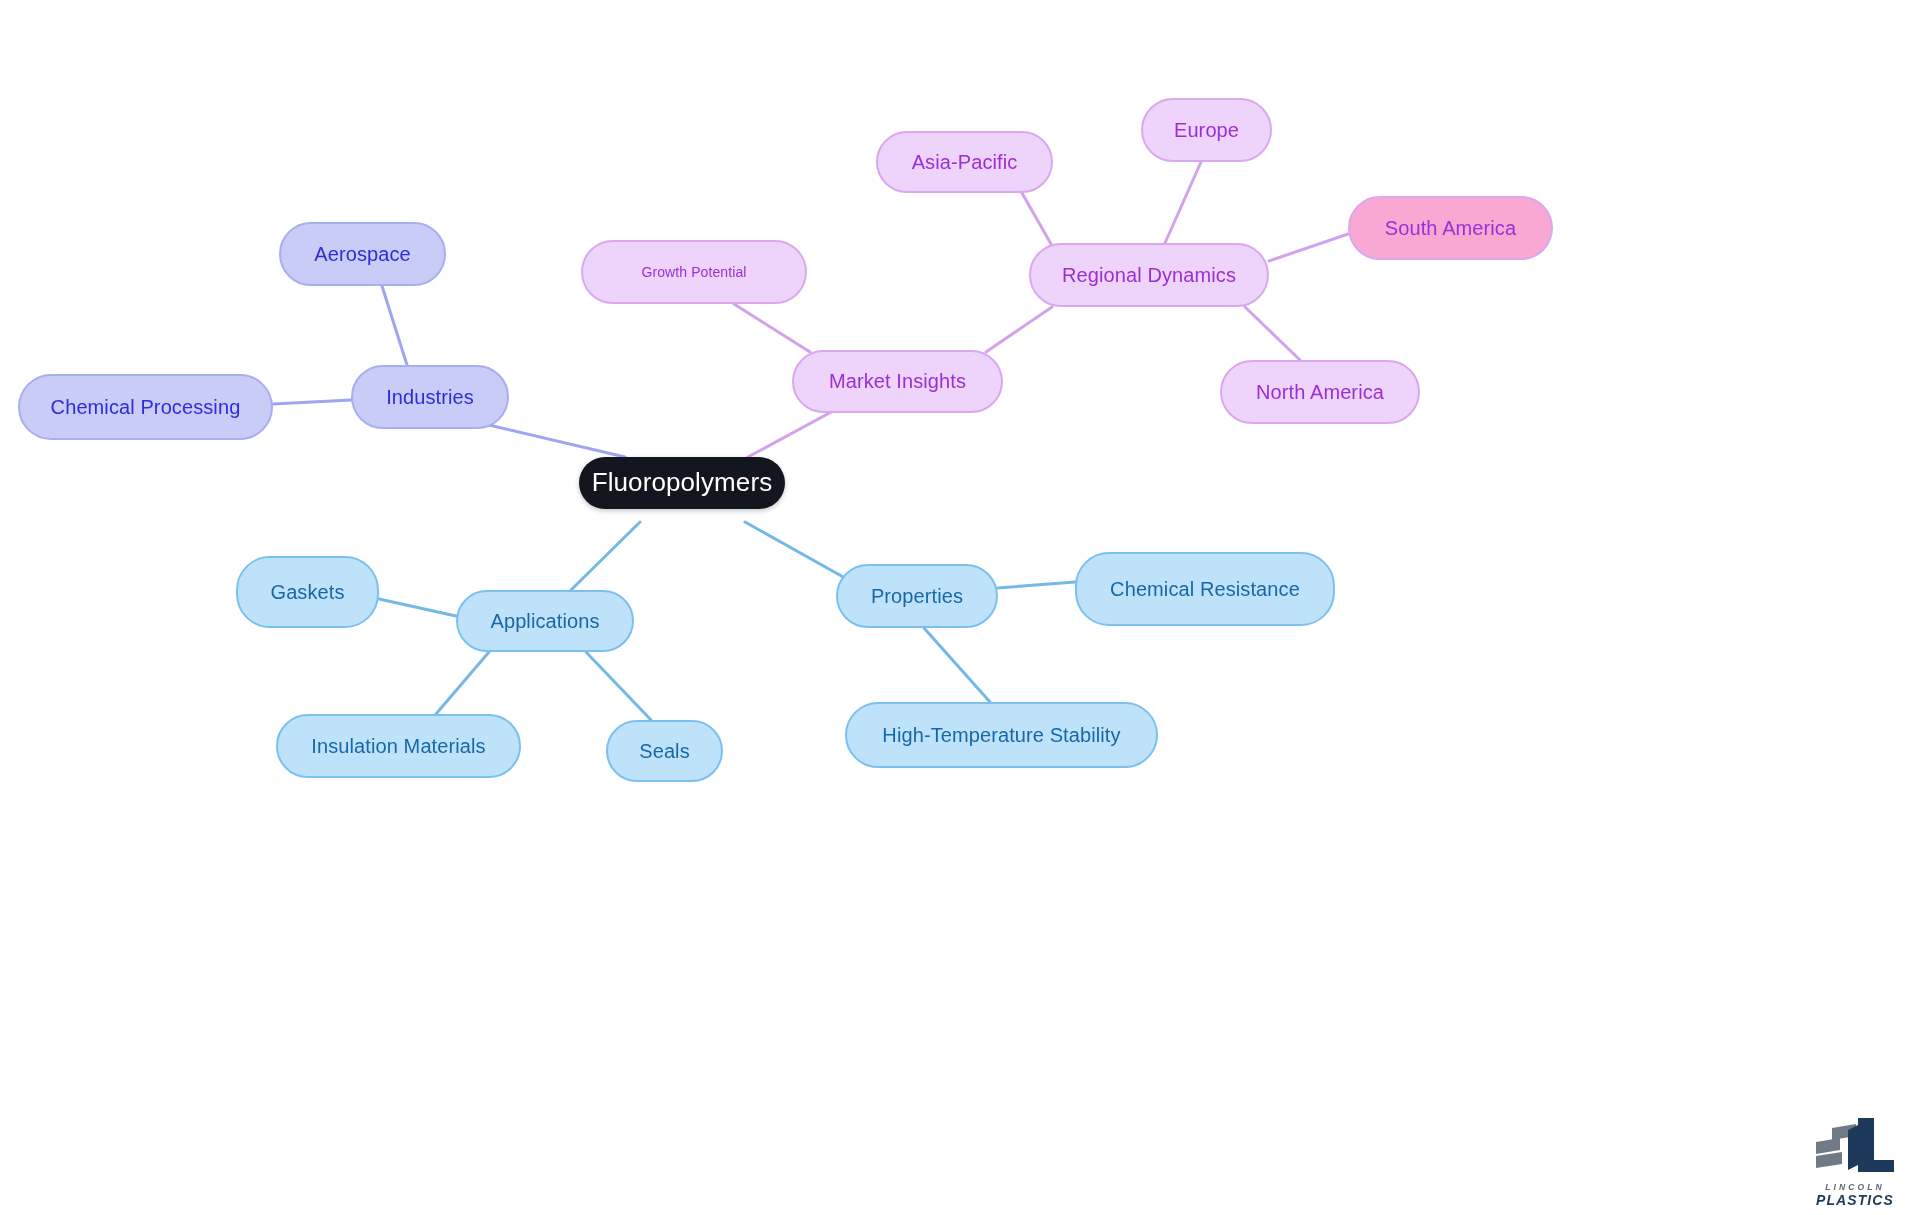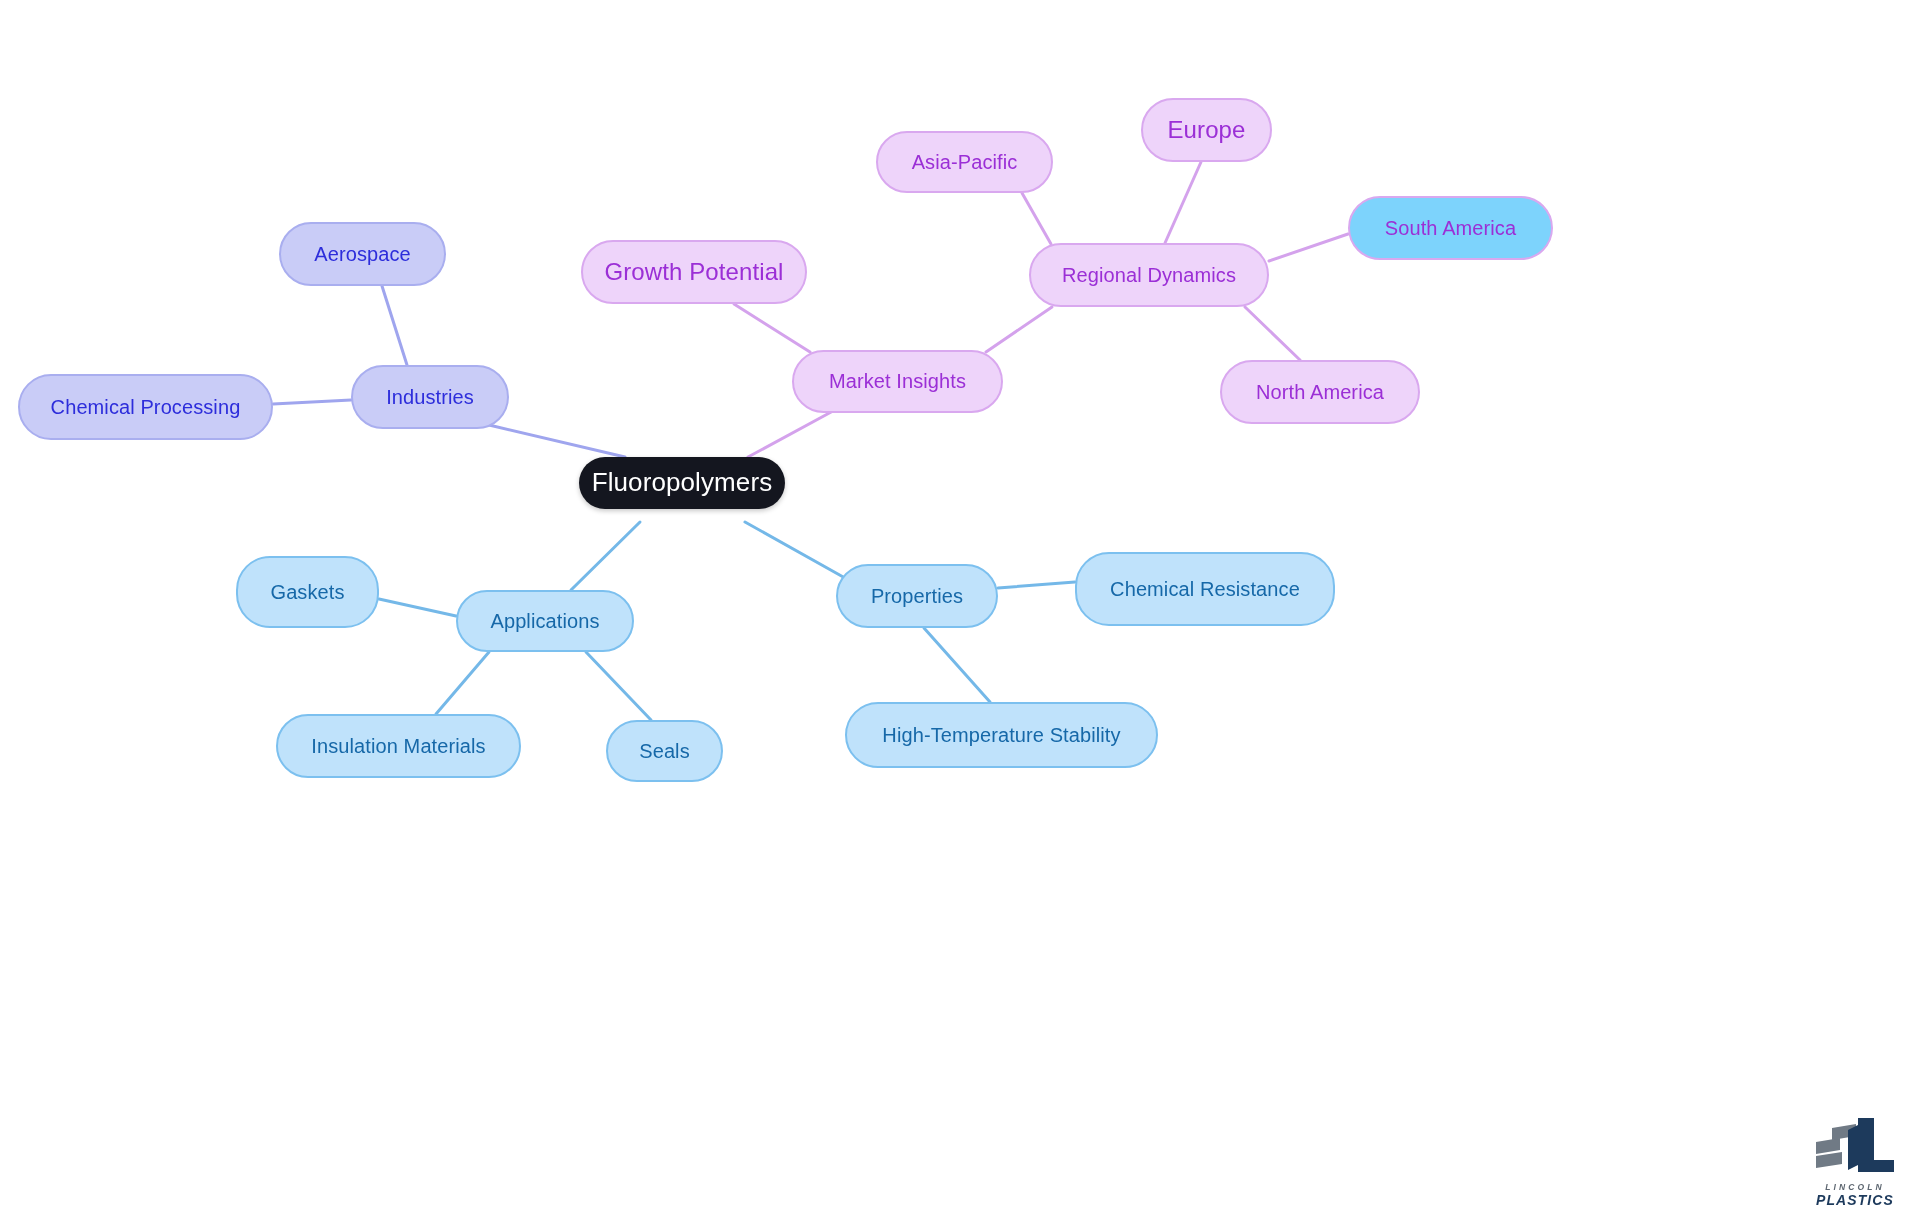--- a/index.html
+++ b/index.html
@@ -110,33 +110,33 @@
       </div>
       <div class="node" style="left: 18px; top: 374px; width: 255px; height: 66px; background: rgb(201, 204, 247); border-color: rgb(169, 174, 239); color: rgb(45, 45, 219); font-size: 20px;">
         <span class="node-label">Chemical Processing</span>
       </div>
       <div class="node" style="left: 279px; top: 222px; width: 167px; height: 64px; background: rgb(201, 204, 247); border-color: rgb(169, 174, 239); color: rgb(45, 45, 219); font-size: 20px;">
         <span class="node-label">Aerospace</span>
       </div>
       <div class="node" style="left: 792px; top: 350px; width: 211px; height: 63px; background: rgb(238, 212, 250); border-color: rgb(217, 168, 239); color: rgb(155, 47, 214); font-size: 20px;">
         <span class="node-label">Market Insights</span>
       </div>
-      <div class="node" style="left: 581px; top: 240px; width: 226px; height: 64px; background: rgb(238, 212, 250); border-color: rgb(217, 168, 239); color: rgb(155, 47, 214); font-size: 24px;">
+      <div class="node" style="left: 581px; top: 240px; width: 226px; height: 64px; background: rgb(238, 212, 250); border-color: rgb(217, 168, 239); color: rgb(155, 47, 214); font-size: 14px;">
         <span class="node-label">Growth Potential</span>
       </div>
       <div class="node" style="left: 1029px; top: 243px; width: 240px; height: 64px; background: rgb(238, 212, 250); border-color: rgb(217, 168, 239); color: rgb(155, 47, 214); font-size: 20px;">
         <span class="node-label">Regional Dynamics</span>
       </div>
       <div class="node" style="left: 876px; top: 131px; width: 177px; height: 62px; background: rgb(238, 212, 250); border-color: rgb(217, 168, 239); color: rgb(155, 47, 214); font-size: 20px;">
         <span class="node-label">Asia-Pacific</span>
       </div>
-      <div class="node" style="left: 1141px; top: 98px; width: 131px; height: 64px; background: rgb(238, 212, 250); border-color: rgb(217, 168, 239); color: rgb(155, 47, 214); font-size: 24px;">
+      <div class="node" style="left: 1141px; top: 98px; width: 131px; height: 64px; background: rgb(238, 212, 250); border-color: rgb(217, 168, 239); color: rgb(155, 47, 214); font-size: 20px;">
         <span class="node-label">Europe</span>
       </div>
-      <div class="node" style="left: 1348px; top: 196px; width: 205px; height: 64px; background: #7dd3fc; border-color: rgb(217, 168, 239); color: rgb(155, 47, 214); font-size: 20px;">
+      <div class="node" style="left: 1348px; top: 196px; width: 205px; height: 64px; background: #f9a8d4; border-color: rgb(217, 168, 239); color: rgb(155, 47, 214); font-size: 20px;">
         <span class="node-label">South America</span>
       </div>
       <div class="node" style="left: 1220px; top: 360px; width: 200px; height: 64px; background: rgb(238, 212, 250); border-color: rgb(217, 168, 239); color: rgb(155, 47, 214); font-size: 20px;">
         <span class="node-label">North America</span>
       </div>
       <div class="node" style="left: 836px; top: 564px; width: 162px; height: 64px; background: rgb(191, 226, 251); border-color: rgb(124, 192, 239); color: rgb(22, 104, 168); font-size: 20px;">
         <span class="node-label">Properties</span>
       </div>
       <div class="node" style="left: 1075px; top: 552px; width: 260px; height: 74px; background: rgb(191, 226, 251); border-color: rgb(124, 192, 239); color: rgb(22, 104, 168); font-size: 20px;">
         <span class="node-label">Chemical Resistance</span>

